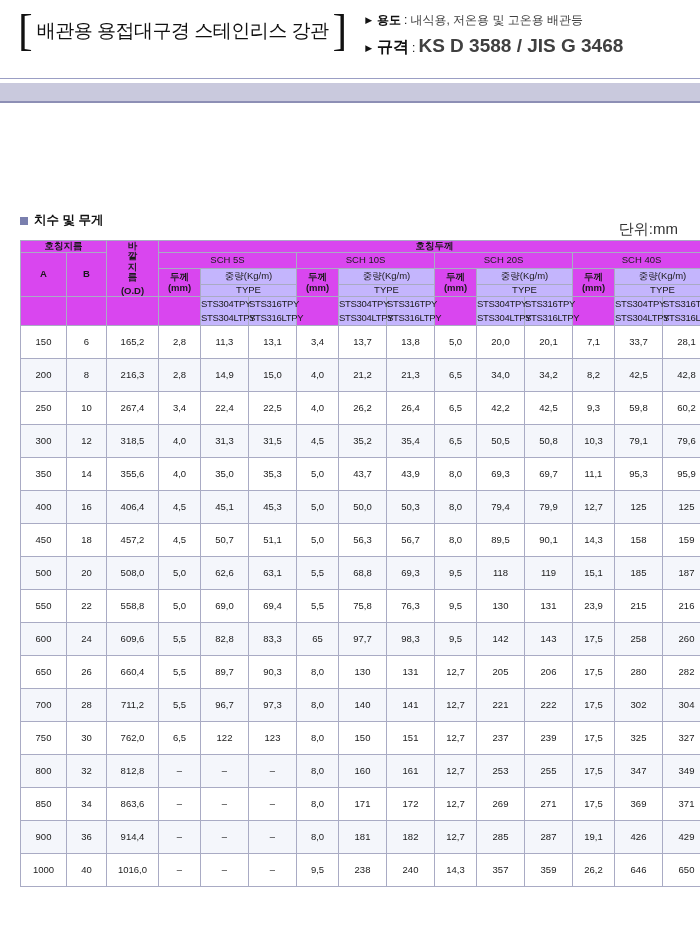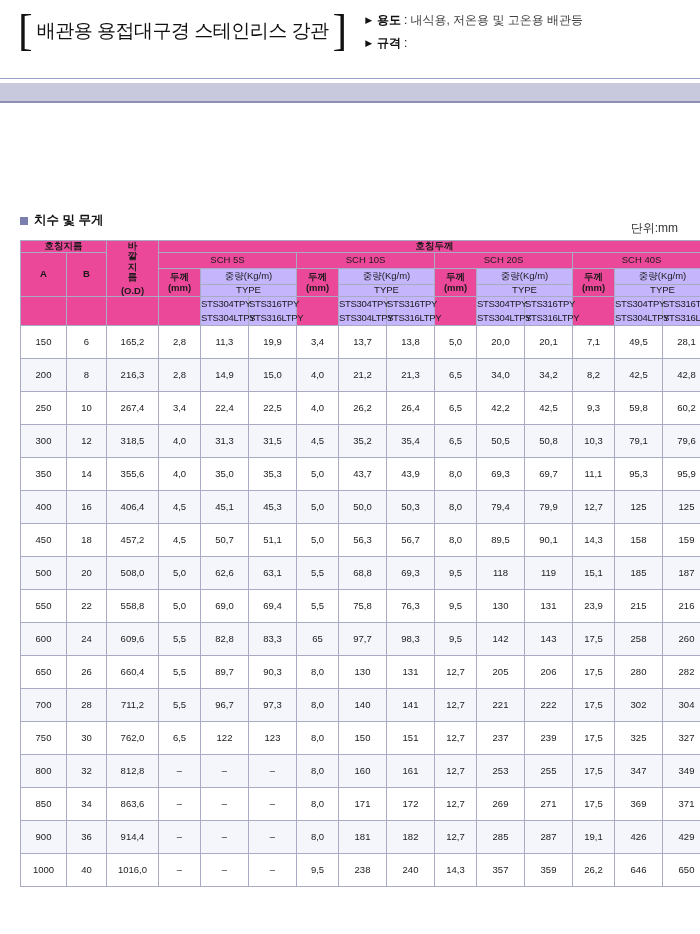--- a/index.html
+++ b/index.html
@@ -66,21 +66,21 @@
     font-weight: bold;
     color: #111;
   }
   .spec-sep { font-size: 12px; margin: 0 3px; color: #111; }
   .spec-value { font-size: 12px; color: #404040; }
   .spec-row.second .spec-value {
     font-size: 19px;
     font-weight: bold;
     letter-spacing: 0px;
   }
-  .spec-row.second .spec-label { font-size: 12px; }
+  .spec-row.second .spec-label { font-size: 16px; }
 
   .rule-thin {
     position: absolute;
     left: 0; right: 0;
     top: 78px;
     height: 1px;
     background: #9b9ec4;
   }
   .rule-band {
     position: absolute;
@@ -113,21 +113,21 @@
   }
   .section-title {
     font-size: 12.5px;
     font-weight: bold;
     color: #111;
   }
   .unit-note {
     position: absolute;
     top: 220px;
     right: 22px;
-    font-size: 12px;
+    font-size: 15px;
     color: #333;
   }
 
   
   .tbl-wrap {
     position: absolute;
     top: 240px;
     left: 20px;
     width: 660px;
   }
@@ -143,21 +143,21 @@
     font-size: 9.5px;
     color: #1a1a1a;
     padding: 0;
   }
   thead th {
     background: #dfe3f0;
     font-weight: bold;
     font-size: 10px;
     line-height: 1.15;
   }
-  th.hdr-blue { background: #ec4899; margin-top: 8px; }
+  th.hdr-blue { background: #d946ef; margin-top: 8px; }
   th.hdr-blue2 { background: #c4b5fd; }
   th.vert {
     line-height: 1.08;
     font-size: 10px;
     padding: 2px 0;
   }
   th.type-cell {
     font-size: 7.2px;
     line-height: 1.45;
     font-weight: normal;
@@ -198,20 +198,21 @@
       <div class="spec-row first">
         <span class="tri">▶</span>
         <span class="spec-label">용도</span>
         <span class="spec-sep">:</span>
         <span class="spec-value">내식용, 저온용 및 고온용 배관등</span>
       </div>
       <div class="spec-row second">
         <span class="tri">▶</span>
         <span class="spec-label">규격</span>
         <span class="spec-sep">:</span>
+        <span class="spec-value">KS D 3588 / JIS G 3468</span>
       </div>
     </div>
   </div>
 
   <div class="rule-thin"></div>
   <div class="rule-band"></div>
   <div class="rule-band2"></div>
 
   <div class="section">
     <span class="sq"></span>
@@ -332,29 +333,29 @@
           </th>
         </tr>
       </thead>
       <tbody id="tbody">
           <tr>
             <td class="ab">150</td>
             <td class="ab">6</td>
             <td class="od">165,2</td>
             <td>2,8</td>
             <td>11,3</td>
-            <td>19,9</td>
+            <td>13,1</td>
             <td>3,4</td>
             <td>13,7</td>
             <td>13,8</td>
             <td>5,0</td>
             <td>20,0</td>
             <td>20,1</td>
             <td>7,1</td>
-            <td>49,5</td>
+            <td>33,7</td>
             <td>28,1</td>
           </tr>
           <tr>
             <td class="ab">200</td>
             <td class="ab">8</td>
             <td class="od">216,3</td>
             <td>2,8</td>
             <td>14,9</td>
             <td>15,0</td>
             <td>4,0</td>

